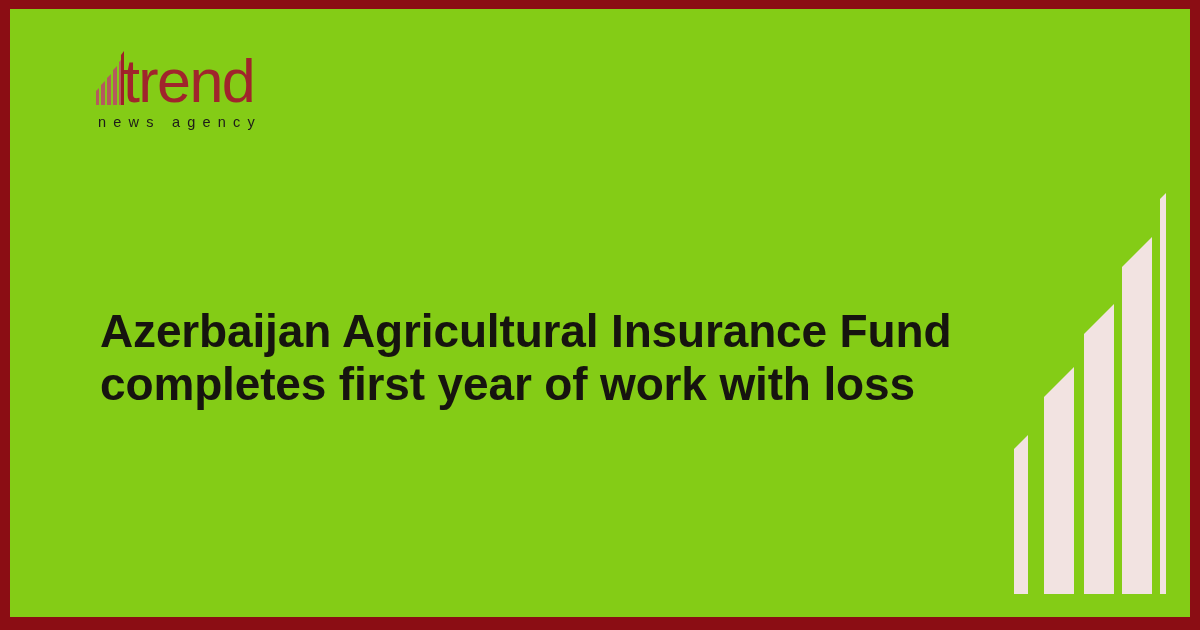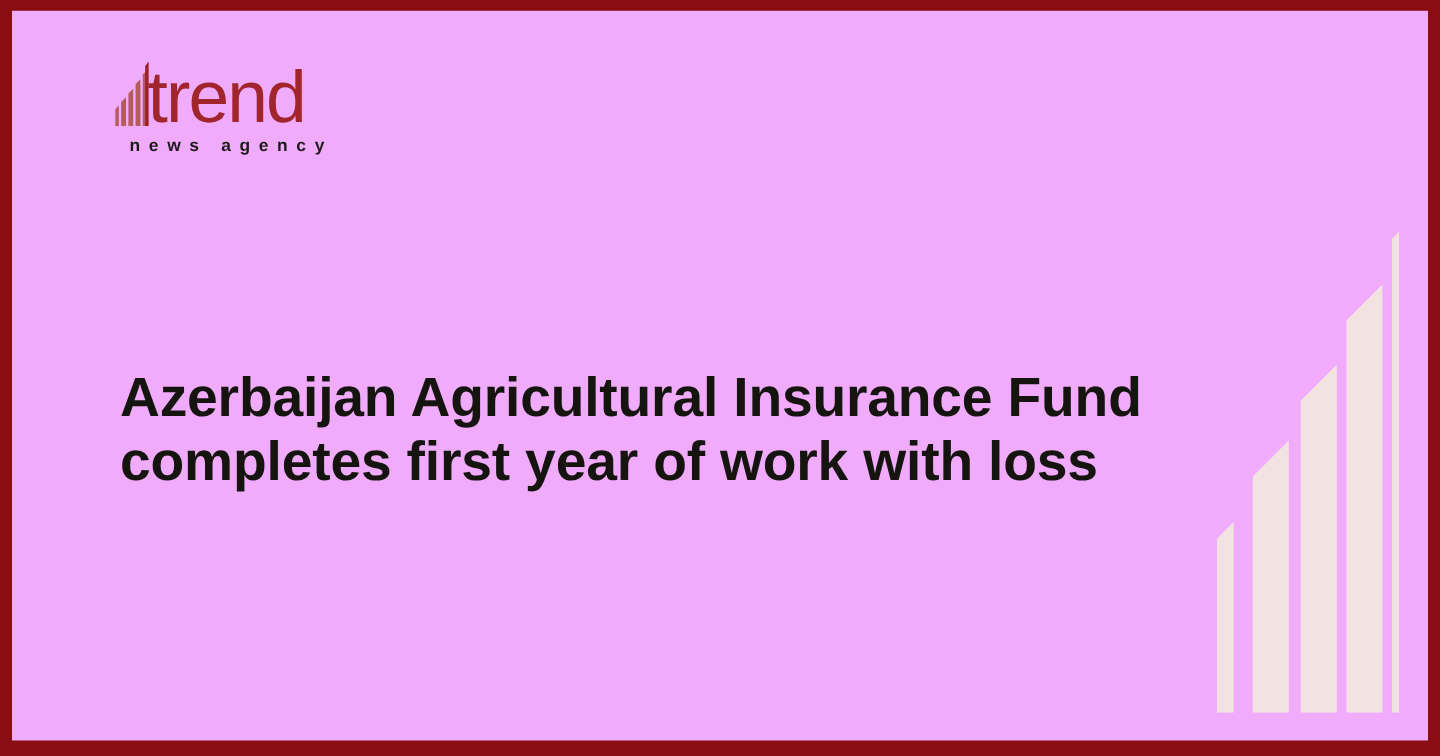--- a/index.html
+++ b/index.html
@@ -6,21 +6,21 @@
   html, body {
     margin: 0;
     padding: 0;
     background: #ffffff;
   }
 
   .card {
     position: relative;
     width: 1200px;
     height: 630px;
-    background: #f0abfc;
+    background: #84cc16;
     box-sizing: border-box;
     border-left: 10px solid #8b0d14;
     border-top: 9px solid #8b0d14;
     border-right: 10px solid #8b0d14;
     border-bottom: 13px solid #8b0d14;
     overflow: hidden;
     font-family: "Liberation Sans", sans-serif;
   }
 
   .card-inner {
@@ -68,24 +68,24 @@
     line-height: 54px;
     font-weight: 400;
     letter-spacing: -1.6px;
     color: #a0252c;
     position: relative;
     top: 3px;
     margin-left: -2px;
   }
   .logo-sub {
     margin-top: 9px;
-    margin-left: 12px;
+    margin-left: 2px;
     font-family: "Liberation Sans", sans-serif;
     font-size: 14.5px;
-    font-weight: 700;
+    font-weight: 400;
     letter-spacing: 7.2px;
     color: #1d1b19;
     white-space: nowrap;
   }
 
   
   .headline {
     position: absolute;
     left: 90px;
     top: 265px;

